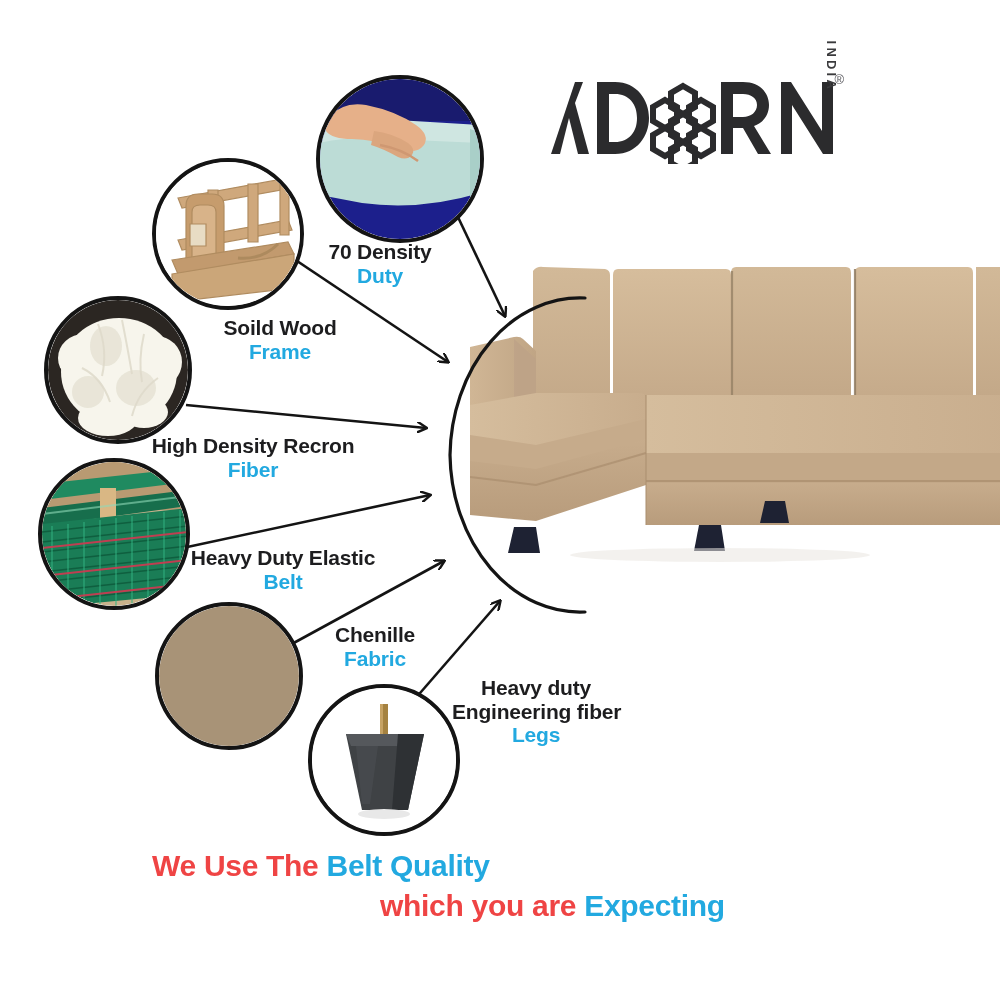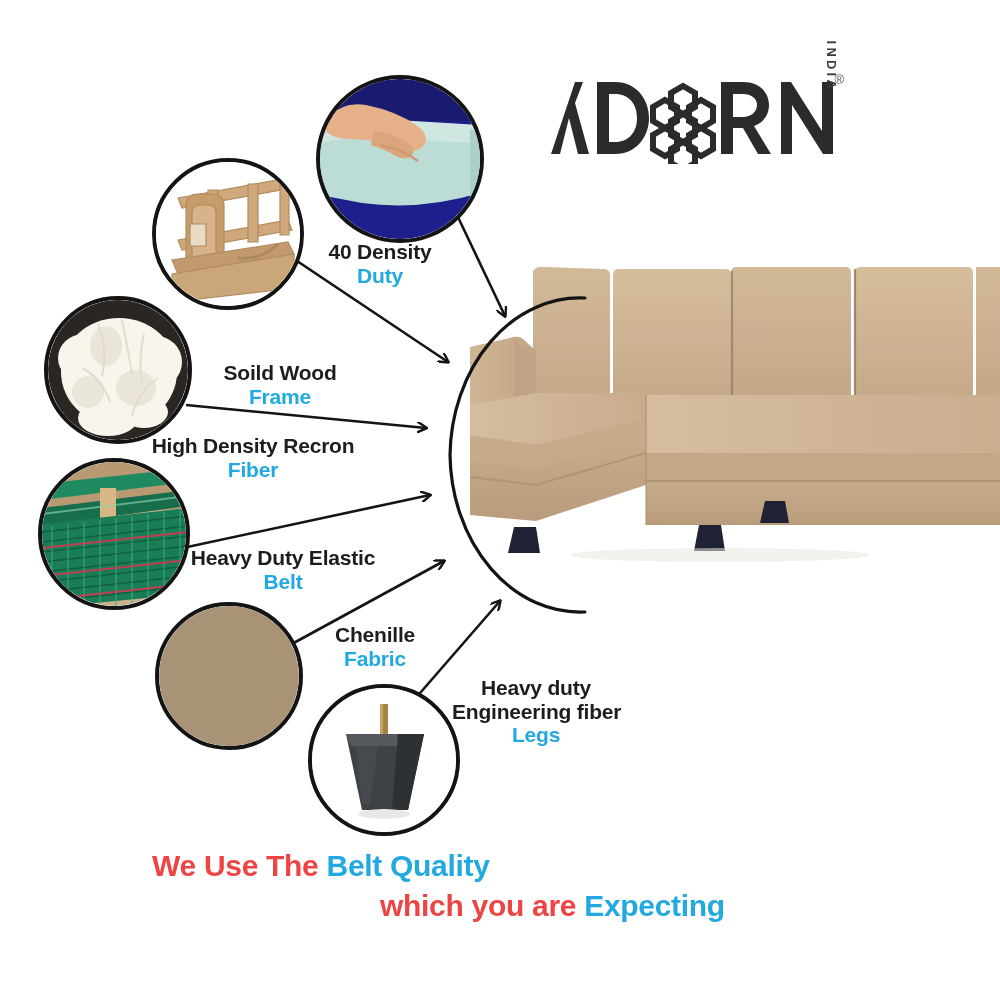--- a/index.html
+++ b/index.html
@@ -172,21 +172,21 @@
         <g fill="#e6b089">
           <path d="M8 38 q16 -16 38 -12 q30 6 50 20 q14 10 8 20 q-8 10 -24 4 q-26 -10 -48 -10
                    q-20 0 -26 -8 q-4 -8 2 -14 z"></path>
           <path d="M54 52 q18 2 34 12 q8 6 4 12 q-5 6 -14 2 q-14 -8 -27 -12 z" fill="#dba67e"></path>
         </g>
         <path d="M60 66 q22 4 38 16" stroke="#cf9872" stroke-width="2.5" fill="none"></path>
       </svg>
     </div>
   </div>
   <div class="lbl" style="left:310px;top:240px;width:140px;">
-    <span class="t1">40 Density</span>
+    <span class="t1">70 Density</span>
     <span class="t2">Duty</span>
   </div>
 
   <div class="circ" style="left:152px;top:158px;width:152px;height:152px;">
     <div class="inner">
       <svg width="146" height="146" viewBox="0 0 146 146">
         <rect width="146" height="146" fill="#ffffff"></rect>
         <g fill="#cfa87c" stroke="#b08c60" stroke-width="1.2">
 
           <path d="M22 36 L132 16 L136 26 L26 46 z"></path>
@@ -204,21 +204,21 @@
 
           <path d="M16 112 L138 92 L138 126 L16 140 z" fill="#cba679"></path>
 
           <path d="M82 96 q24 2 40 -14" fill="none" stroke="#ad8a5e" stroke-width="3"></path>
 
           <path d="M34 62 h16 v22 h-16 z" fill="#e8dcc4"></path>
         </g>
       </svg>
     </div>
   </div>
-  <div class="lbl" style="left:212px;top:316px;width:136px;margin-top:45px;">
+  <div class="lbl" style="left:212px;top:316px;width:136px;">
     <span class="t1">Soild Wood</span>
     <span class="t2">Frame</span>
   </div>
 
   <div class="circ" style="left:44px;top:296px;width:148px;height:148px;">
     <div class="inner">
       <svg width="142" height="142" viewBox="0 0 142 142">
         <rect width="142" height="142" fill="#2b2622"></rect>
         <g fill="#f7f5ec">
           <ellipse cx="71" cy="72" rx="58" ry="54"></ellipse>

